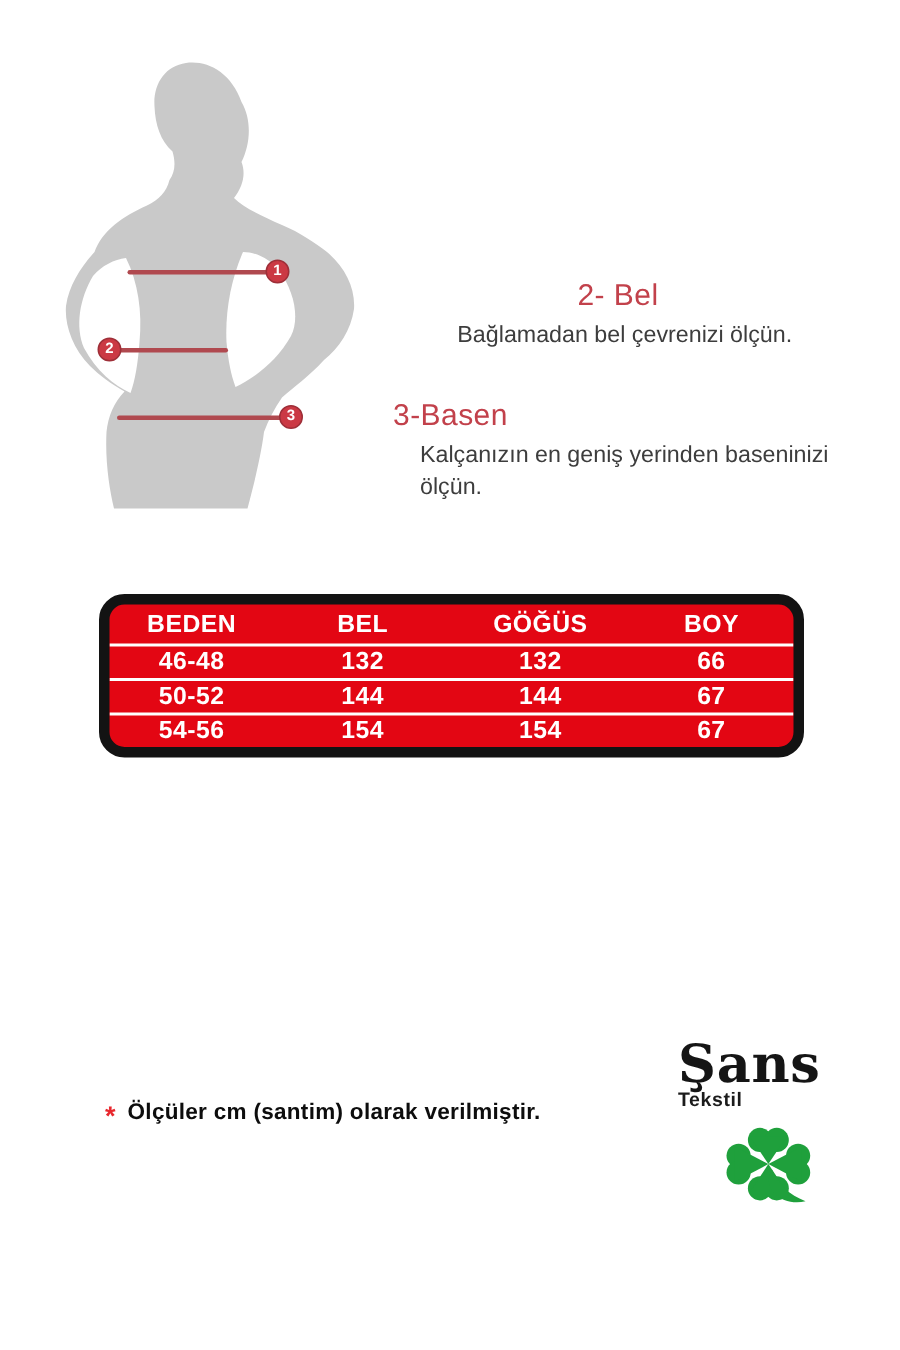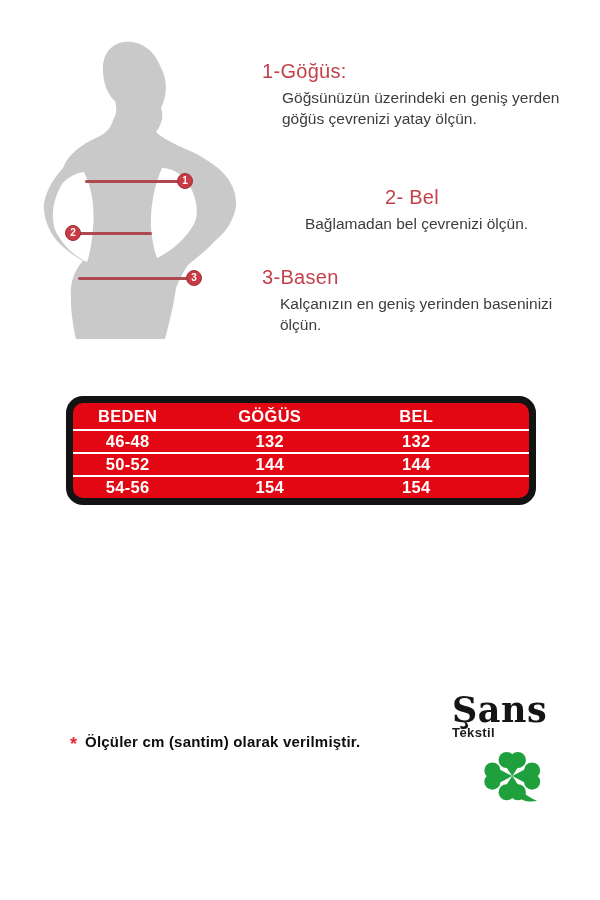--- a/index.html
+++ b/index.html
@@ -33,21 +33,21 @@
   .inst .b{font-size:15.5px;color:#3d3d3d;line-height:1.38;margin-top:4px;width:285px;}
   .inst.i1 .b{margin-left:20px;}
   .inst.i2 .b{margin-left:12px;}
   .inst.i3 .b{margin-left:18px;}
 
   
   .size-table{
     position:absolute;left:66px;top:396px;width:470px;box-sizing:border-box;
     background:#e30613;border:7px solid #131313;border-radius:17px;overflow:hidden;
   }
-  .trow{display:grid;grid-template-columns:24% 26% 26% 24%;height:21px;align-items:center;gap:28px;}
+  .trow{display:grid;grid-template-columns:24% 26% 26% 24%;height:21px;align-items:center;}
   .trow.head{height:26px;}
   .trow + .trow{border-top:2px solid #ffffff;}
   .tcell{
     text-align:center;color:#ffffff;font-weight:bold;font-size:16.5px;
     letter-spacing:0.3px;white-space:nowrap;
   }
 
   
   .footnote{position:absolute;left:70px;top:733px;display:flex;align-items:flex-start;}
   .footnote .ast{color:#e8272d;font-weight:bold;font-size:18px;margin-right:8px;position:relative;top:1px;}
@@ -111,38 +111,34 @@
         C139 136 130 132 122 132 Z"></path>
     </svg>
     <div class="mline l1"></div>
     <div class="mline l2"></div>
     <div class="mline l3"></div>
     <div class="marker m1">1</div>
     <div class="marker m2">2</div>
     <div class="marker m3">3</div>
   </div>
 
-  <div class="inst i1">
-    <div class="h">1-Göğüs:</div>
-    <div class="b">Göğsünüzün üzerindeki en geniş yerden göğüs çevrenizi yatay ölçün.</div>
-  </div>
   <div class="inst i2">
     <div class="h">2- Bel</div>
     <div class="b">Bağlamadan bel çevrenizi ölçün.</div>
   </div>
   <div class="inst i3">
     <div class="h">3-Basen</div>
     <div class="b">Kalçanızın en geniş yerinden baseninizi ölçün.</div>
   </div>
 
   <div class="size-table">
     <div class="trow head">
       <div class="tcell">BEDEN</div>
+      <div class="tcell">BEL</div>
       <div class="tcell">GÖĞÜS</div>
-      <div class="tcell">BEL</div>
       <div class="tcell">BOY</div>
     </div>
     <div class="trow">
       <div class="tcell">46-48</div>
       <div class="tcell">132</div>
       <div class="tcell">132</div>
       <div class="tcell">66</div>
     </div>
     <div class="trow">
       <div class="tcell">50-52</div>

